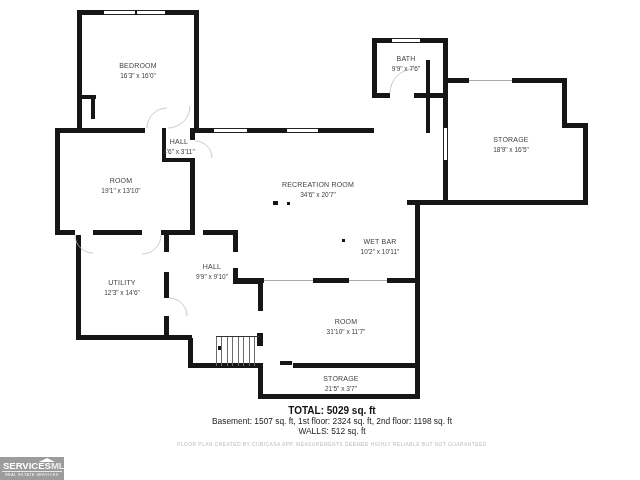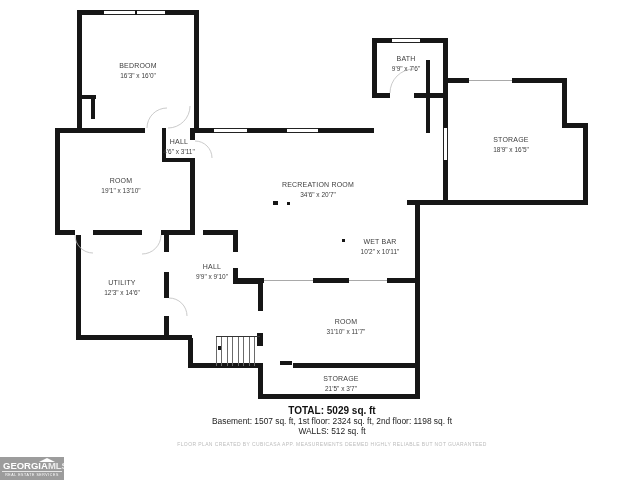--- a/index.html
+++ b/index.html
@@ -166,18 +166,18 @@
   <div class="summary">
     <div class="total">TOTAL: 5029 sq. ft</div>
     <div class="sline">Basement: 1507 sq. ft, 1st floor: 2324 sq. ft, 2nd floor: 1198 sq. ft</div>
     <div class="sline">WALLS: 512 sq. ft</div>
     <div class="disclaimer">FLOOR PLAN CREATED BY CUBICASA APP. MEASUREMENTS DEEMED HIGHLY RELIABLE BUT NOT GUARANTEED</div>
   </div>
 
   <div class="logo">
     <div class="roof"></div>
     <div class="logo-top">
-      <span>GEORGIA</span><span class="logo-mls">MLS</span>
+      <span>SERVICES</span><span class="logo-mls">MLS</span>
     </div>
     <div class="logo-tag">REAL ESTATE SERVICES</div>
   </div>
 
 </div>
 
 </body></html>

